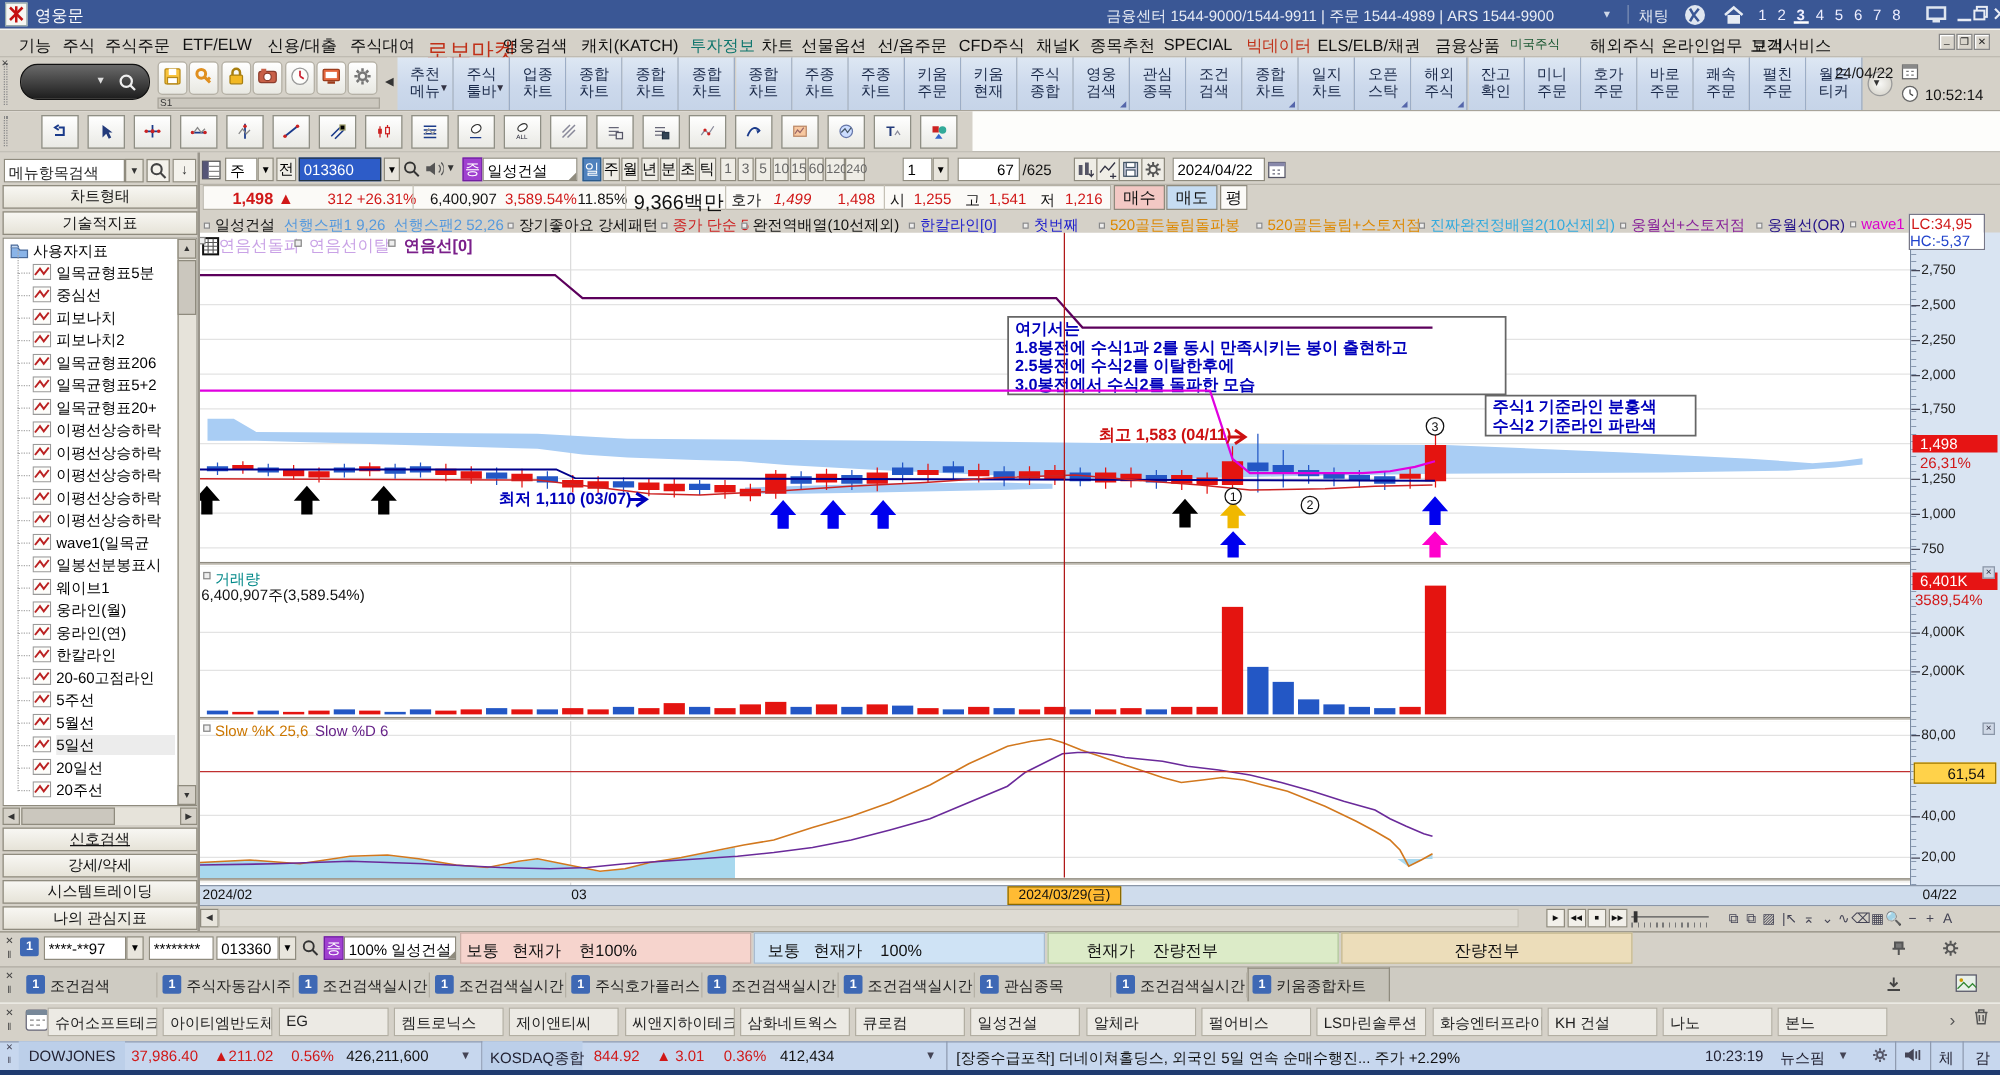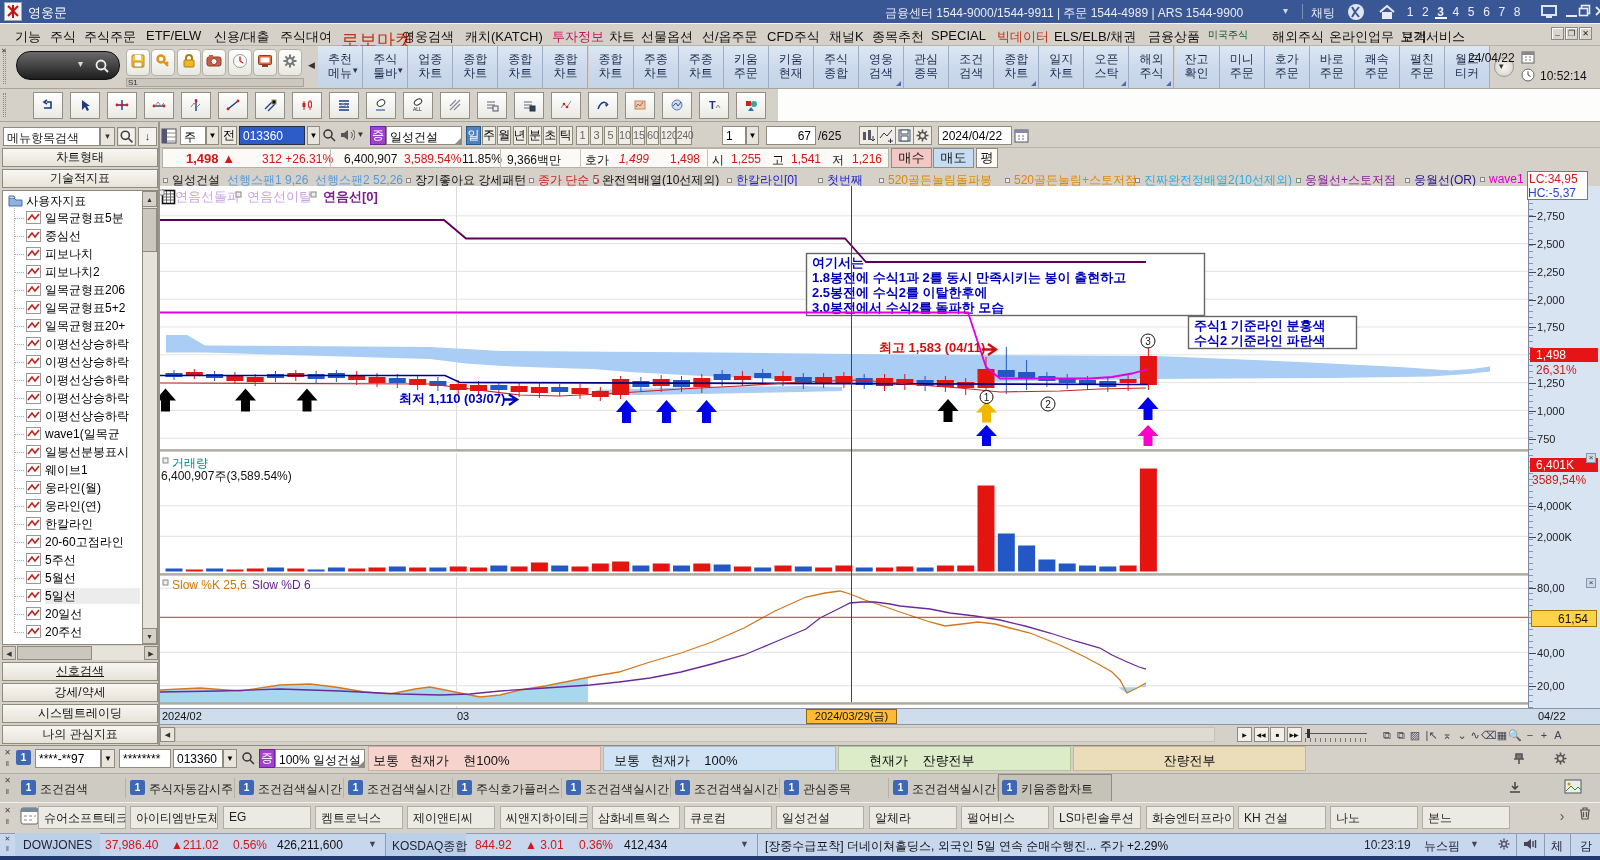--- a/index.html
+++ b/index.html
@@ -61,21 +61,21 @@
 <div class="ab" style="position:absolute;left:0px;top:23px;width:1600px;height:23px;background:#d5d1c8;border-top:1px solid #f5f4f0;border-bottom:1px solid #b8b4aa;"></div>
 <div class="ab tt" style="position:absolute;left:15px;top:28px;width:34px;height:15px;font-size:13px;color:#101010;">기능</div>
 <div class="ab tt" style="position:absolute;left:50px;top:28px;width:34px;height:15px;font-size:13px;color:#101010;">주식</div>
 <div class="ab tt" style="position:absolute;left:84px;top:28px;width:62px;height:15px;font-size:13px;color:#101010;">주식주문</div>
 <div class="ab tt" style="position:absolute;left:146px;top:28px;width:104px;height:15px;font-size:13px;color:#101010;">ETF/ELW</div>
 <div class="ab tt" style="position:absolute;left:214px;top:28px;width:76px;height:15px;font-size:13px;color:#101010;">신용/대출</div>
 <div class="ab tt" style="position:absolute;left:280px;top:28px;width:62px;height:15px;font-size:13px;color:#101010;">주식대여</div>
 <div class="ab tt" style="position:absolute;left:341px;top:28px;width:62px;height:15px;font-size:18px;color:#c03018;">로보마켓</div>
 <div class="ab tt" style="position:absolute;left:402px;top:28px;width:62px;height:15px;font-size:13px;color:#101010;">영웅검색</div>
 <div class="ab tt" style="position:absolute;left:465px;top:28px;width:132px;height:15px;font-size:13px;color:#101010;">캐치(KATCH)</div>
-<div class="ab tt" style="position:absolute;left:552px;top:28px;width:62px;height:15px;font-size:13px;color:#be185d;">투자정보</div>
+<div class="ab tt" style="position:absolute;left:552px;top:28px;width:62px;height:15px;font-size:13px;color:#0f766e;">투자정보</div>
 <div class="ab tt" style="position:absolute;left:609px;top:28px;width:34px;height:15px;font-size:13px;color:#101010;">차트</div>
 <div class="ab tt" style="position:absolute;left:641px;top:28px;width:62px;height:15px;font-size:13px;color:#101010;">선물옵션</div>
 <div class="ab tt" style="position:absolute;left:702px;top:28px;width:76px;height:15px;font-size:13px;color:#101010;">선/옵주문</div>
 <div class="ab tt" style="position:absolute;left:767px;top:28px;width:76px;height:15px;font-size:13px;color:#101010;">CFD주식</div>
 <div class="ab tt" style="position:absolute;left:829px;top:28px;width:48px;height:15px;font-size:13px;color:#101010;">채널K</div>
 <div class="ab tt" style="position:absolute;left:872px;top:28px;width:62px;height:15px;font-size:13px;color:#101010;">종목추천</div>
 <div class="ab tt" style="position:absolute;left:931px;top:28px;width:104px;height:15px;font-size:13px;color:#101010;">SPECIAL</div>
 <div class="ab tt" style="position:absolute;left:997px;top:28px;width:62px;height:15px;font-size:13px;color:#c03018;">빅데이터</div>
 <div class="ab tt" style="position:absolute;left:1054px;top:28px;width:146px;height:15px;font-size:13px;color:#101010;">ELS/ELB/채권</div>
 <div class="ab tt" style="position:absolute;left:1148px;top:28px;width:62px;height:15px;font-size:13px;color:#101010;">금융상품</div>
@@ -558,21 +558,21 @@
     </svg>
 <div class="ab" style="position:absolute;left:160px;top:147px;width:1440px;height:22px;background:#d5d1c8;border-top:1px solid #b8b4aa;"></div>
 <div class="ab" style="position:absolute;left:162px;top:148px;width:727px;height:20px;background:#fbfaf7;border:1px solid #b5b1a6;"></div>
 <div class="ab tt" style="position:absolute;left:186px;top:151px;width:90px;height:15px;font-size:13px;font-weight:bold;color:#d01818;">1,498 ▲</div>
 <div class="ab tt" style="position:absolute;left:262px;top:152px;width:110px;height:15px;font-size:12px;color:#d01818;">312 +26.31%</div>
 <div class="ab" style="position:absolute;left:330px;top:148px;width:1px;height:20px;background:#c5c1b6;"></div>
 <div class="ab tt" style="position:absolute;left:344px;top:152px;width:80px;height:15px;font-size:12px;color:#111;">6,400,907</div>
 <div class="ab tt" style="position:absolute;left:404px;top:152px;width:80px;height:15px;font-size:12px;color:#d01818;">3,589.54%</div>
 <div class="ab tt" style="position:absolute;left:462px;top:152px;width:60px;height:15px;font-size:12px;color:#111;">11.85%</div>
 <div class="ab" style="position:absolute;left:500px;top:148px;width:1px;height:20px;background:#c5c1b6;"></div>
-<div class="ab tt" style="position:absolute;left:507px;top:152px;width:70px;height:15px;font-size:12px;color:#111;text-align:left;">9,366백만</div>
+<div class="ab tt" style="position:absolute;left:507px;top:152px;width:70px;height:15px;font-size:16px;color:#111;text-align:left;">9,366백만</div>
 <div class="ab" style="position:absolute;left:580px;top:148px;width:1px;height:20px;background:#c5c1b6;"></div>
 <div class="ab tt" style="position:absolute;left:585px;top:152px;width:30px;height:15px;font-size:12px;color:#111;">호가</div>
 <div class="ab tt" style="position:absolute;left:619px;top:152px;width:40px;height:15px;font-size:12px;color:#d01818;font-style:italic;">1,499</div>
 <div class="ab tt" style="position:absolute;left:670px;top:152px;width:40px;height:15px;font-size:12px;color:#d01818;">1,498</div>
 <div class="ab" style="position:absolute;left:707px;top:148px;width:1px;height:20px;background:#c5c1b6;"></div>
 <div class="ab tt" style="position:absolute;left:712px;top:152px;width:16px;height:15px;font-size:12px;color:#111;">시</div>
 <div class="ab tt" style="position:absolute;left:731px;top:152px;width:40px;height:15px;font-size:12px;color:#d01818;">1,255</div>
 <div class="ab tt" style="position:absolute;left:772px;top:152px;width:16px;height:15px;font-size:12px;color:#111;">고</div>
 <div class="ab tt" style="position:absolute;left:791px;top:152px;width:40px;height:15px;font-size:12px;color:#d01818;">1,541</div>
 <div class="ab tt" style="position:absolute;left:832px;top:152px;width:16px;height:15px;font-size:12px;color:#111;">저</div>

